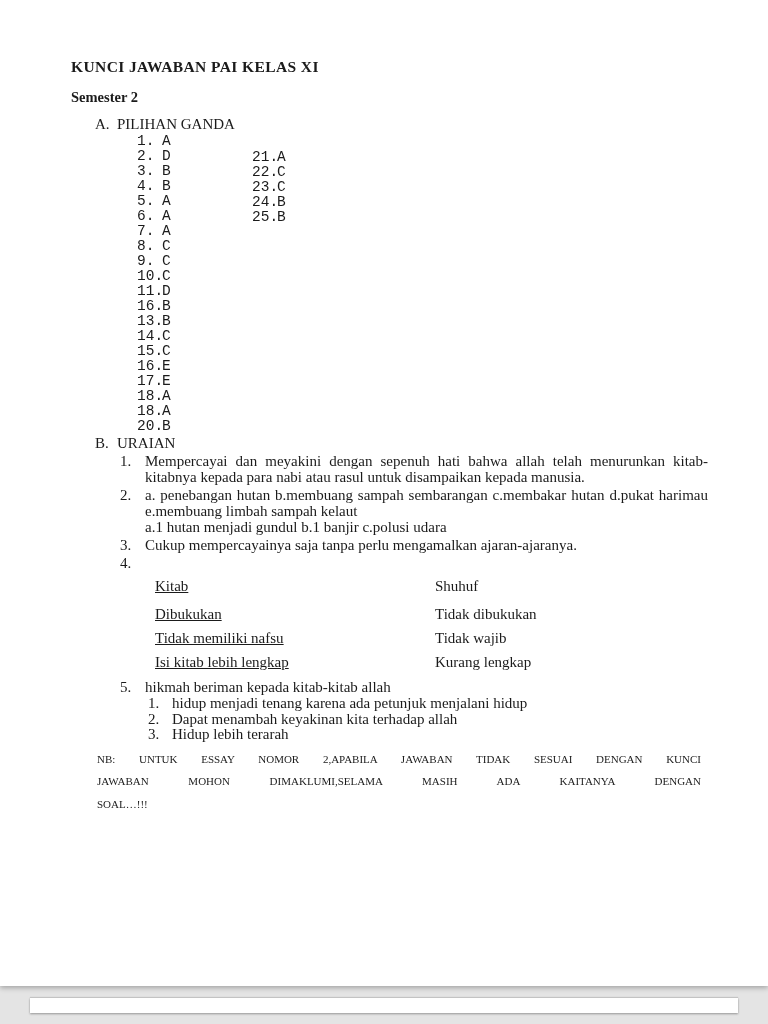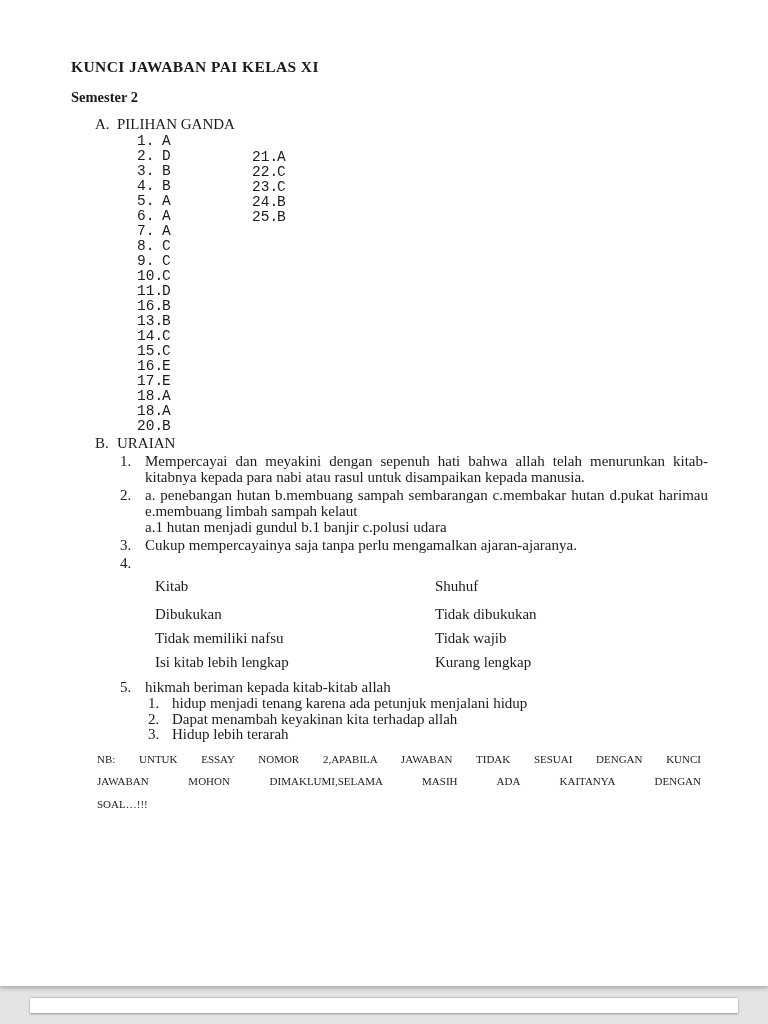--- a/index.html
+++ b/index.html
@@ -40,21 +40,21 @@
 
   .essay-list { margin: 1px 0 0 120px; font-size: 15px; }
   .essay-item { display: flex; margin-bottom: 2px; }
   .e-num { flex: 0 0 25px; line-height: 16px; }
   .e-text { width: 563px; line-height: 16px; text-align: justify; }
   .e-line { line-height: 16px; text-align: justify; }
 
   .comparison-table { margin: 8px 0 0 155px; font-size: 15px; }
   .t-row { display: flex; line-height: 15px; margin-bottom: 9px; }
   .t-row:first-child { margin-bottom: 13px; }
-  .t-left { width: 280px; }
+  .t-left { width: 280px; text-decoration: underline; }
   .t-right { flex: 1; }
 
   .item5-wrap { margin: 4px 0 0 120px; font-size: 15px; display: flex; }
   .sub-list { margin: 1px 0 0 148px; font-size: 15px; }
   .sub-item { display: flex; line-height: 15.5px; }
   .s-num { flex: 0 0 24px; }
   .s-text { flex: 1; }
 
   .nb-note { margin: 5px 0 0 97px; width: 604px; font-size: 11px; }
   .nb-line { line-height: 22.6px; text-align: justify; text-align-last: justify; }

